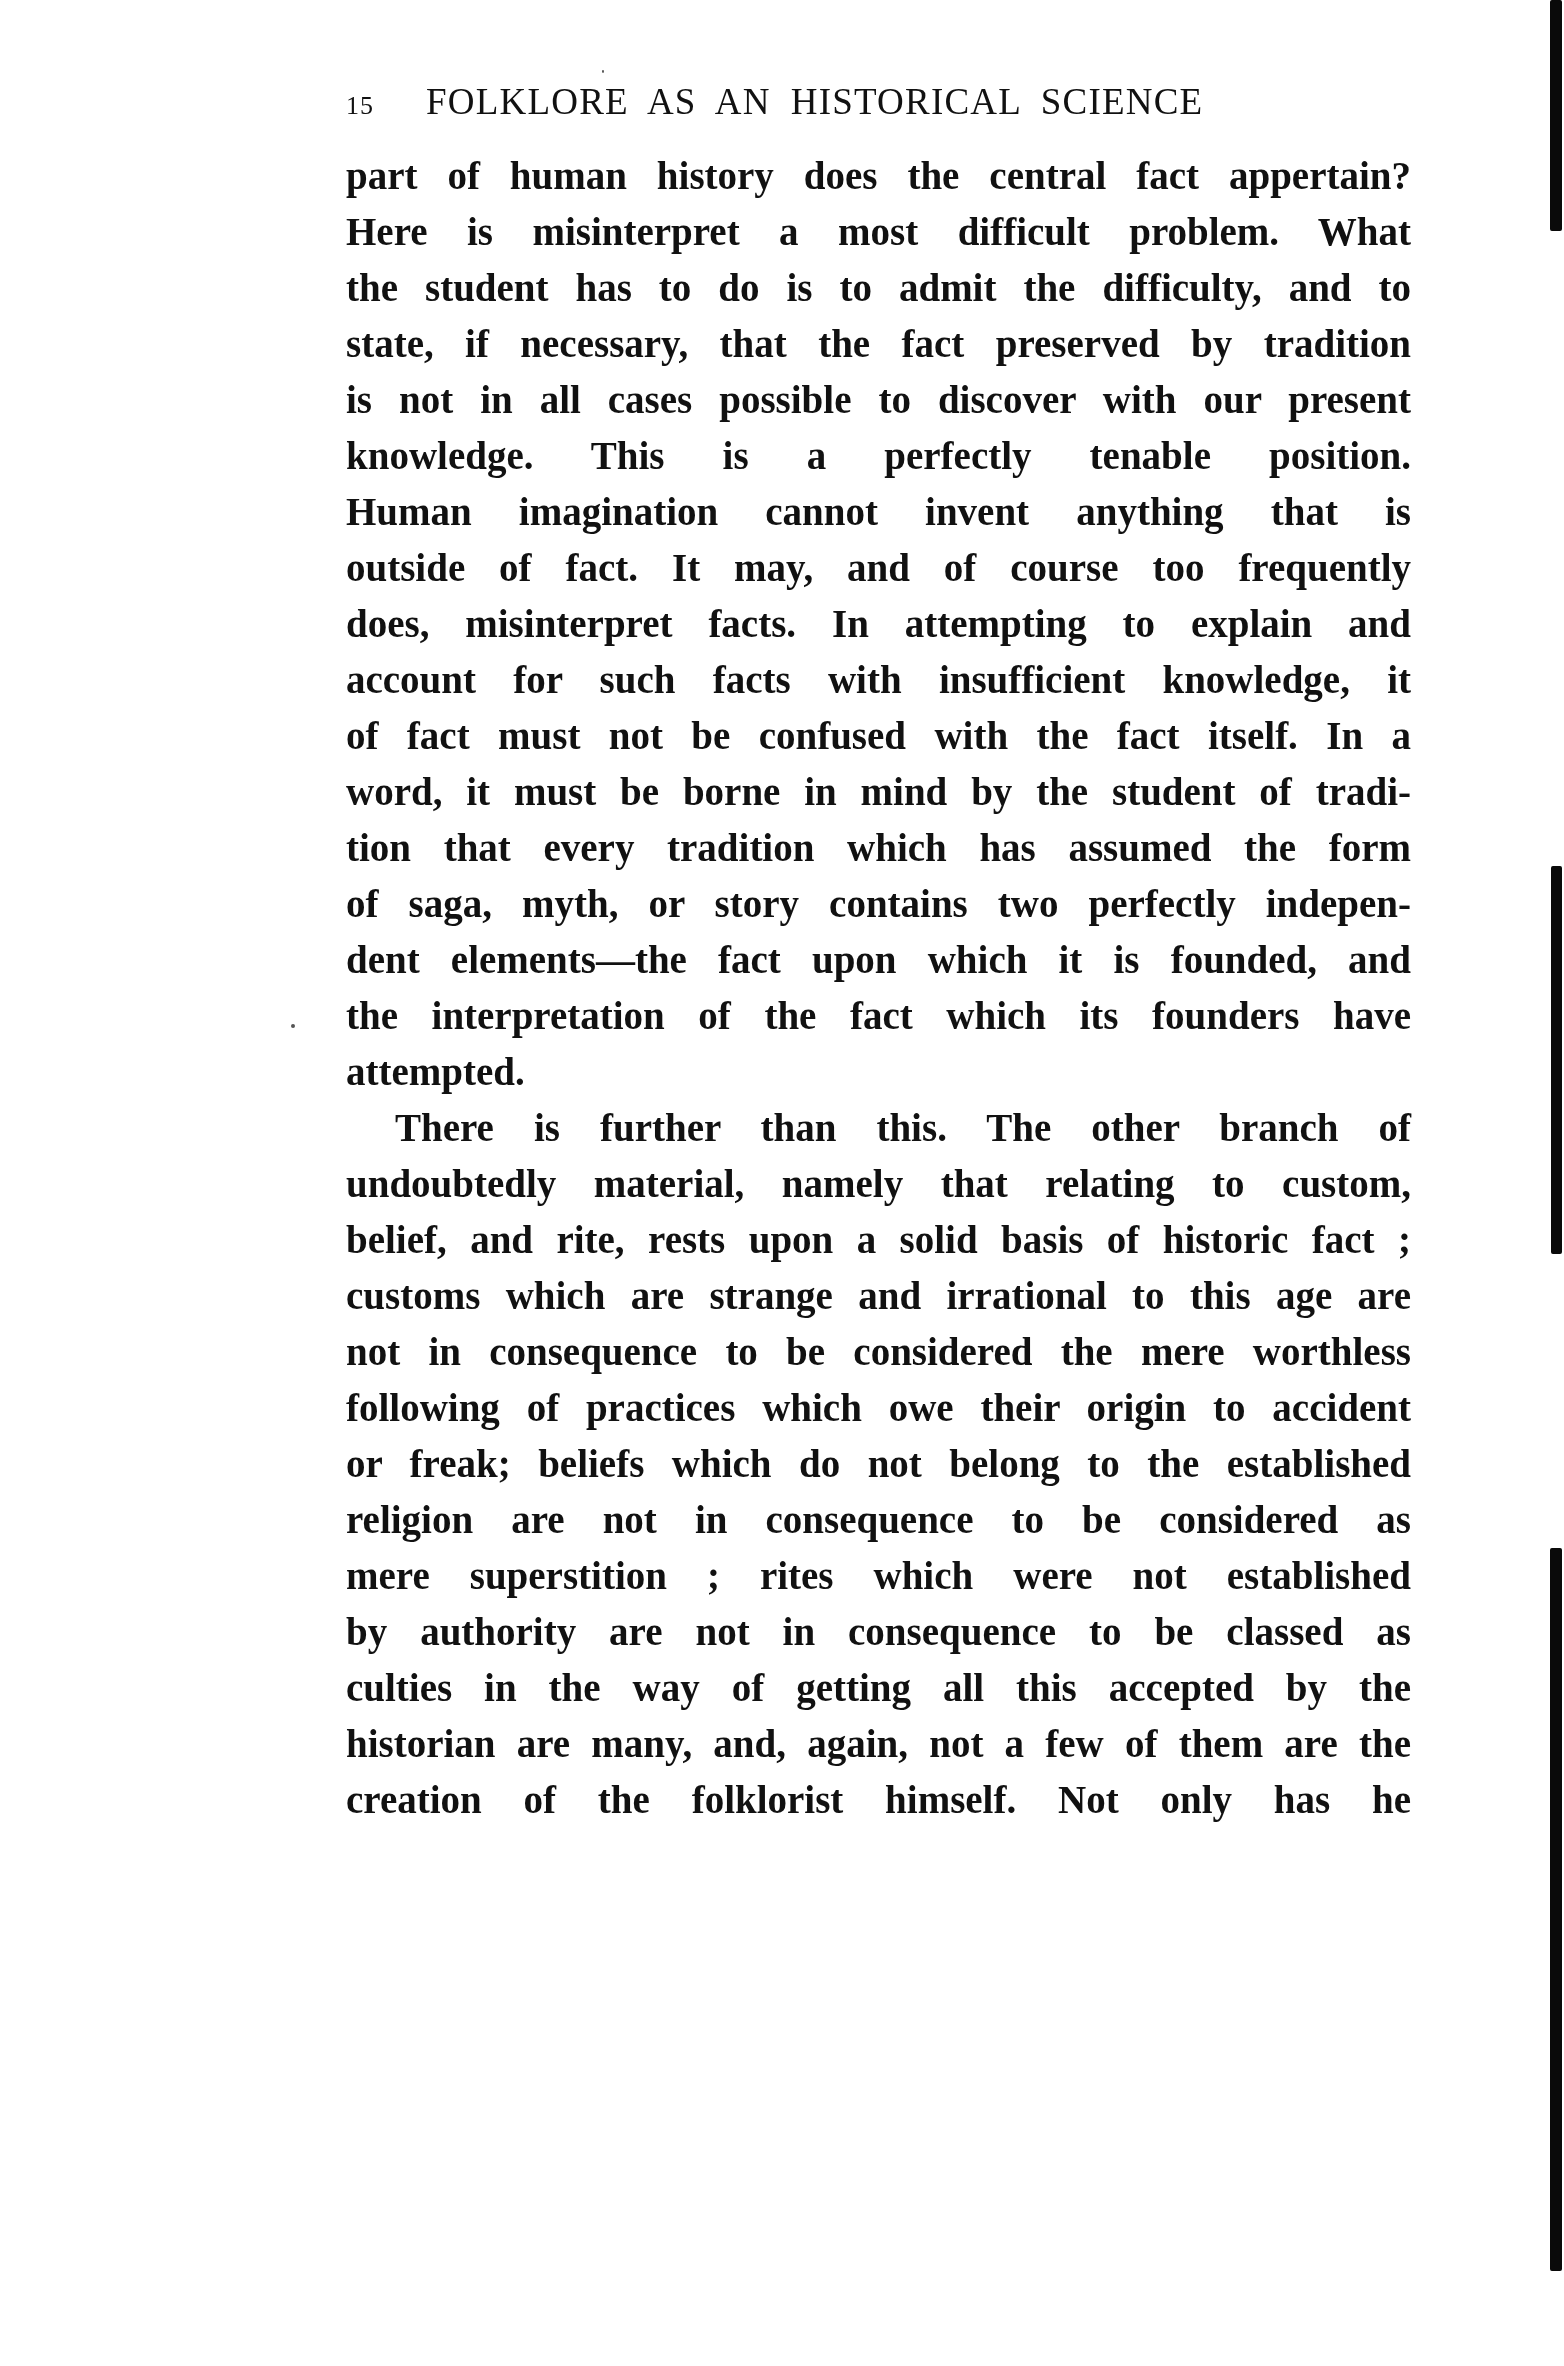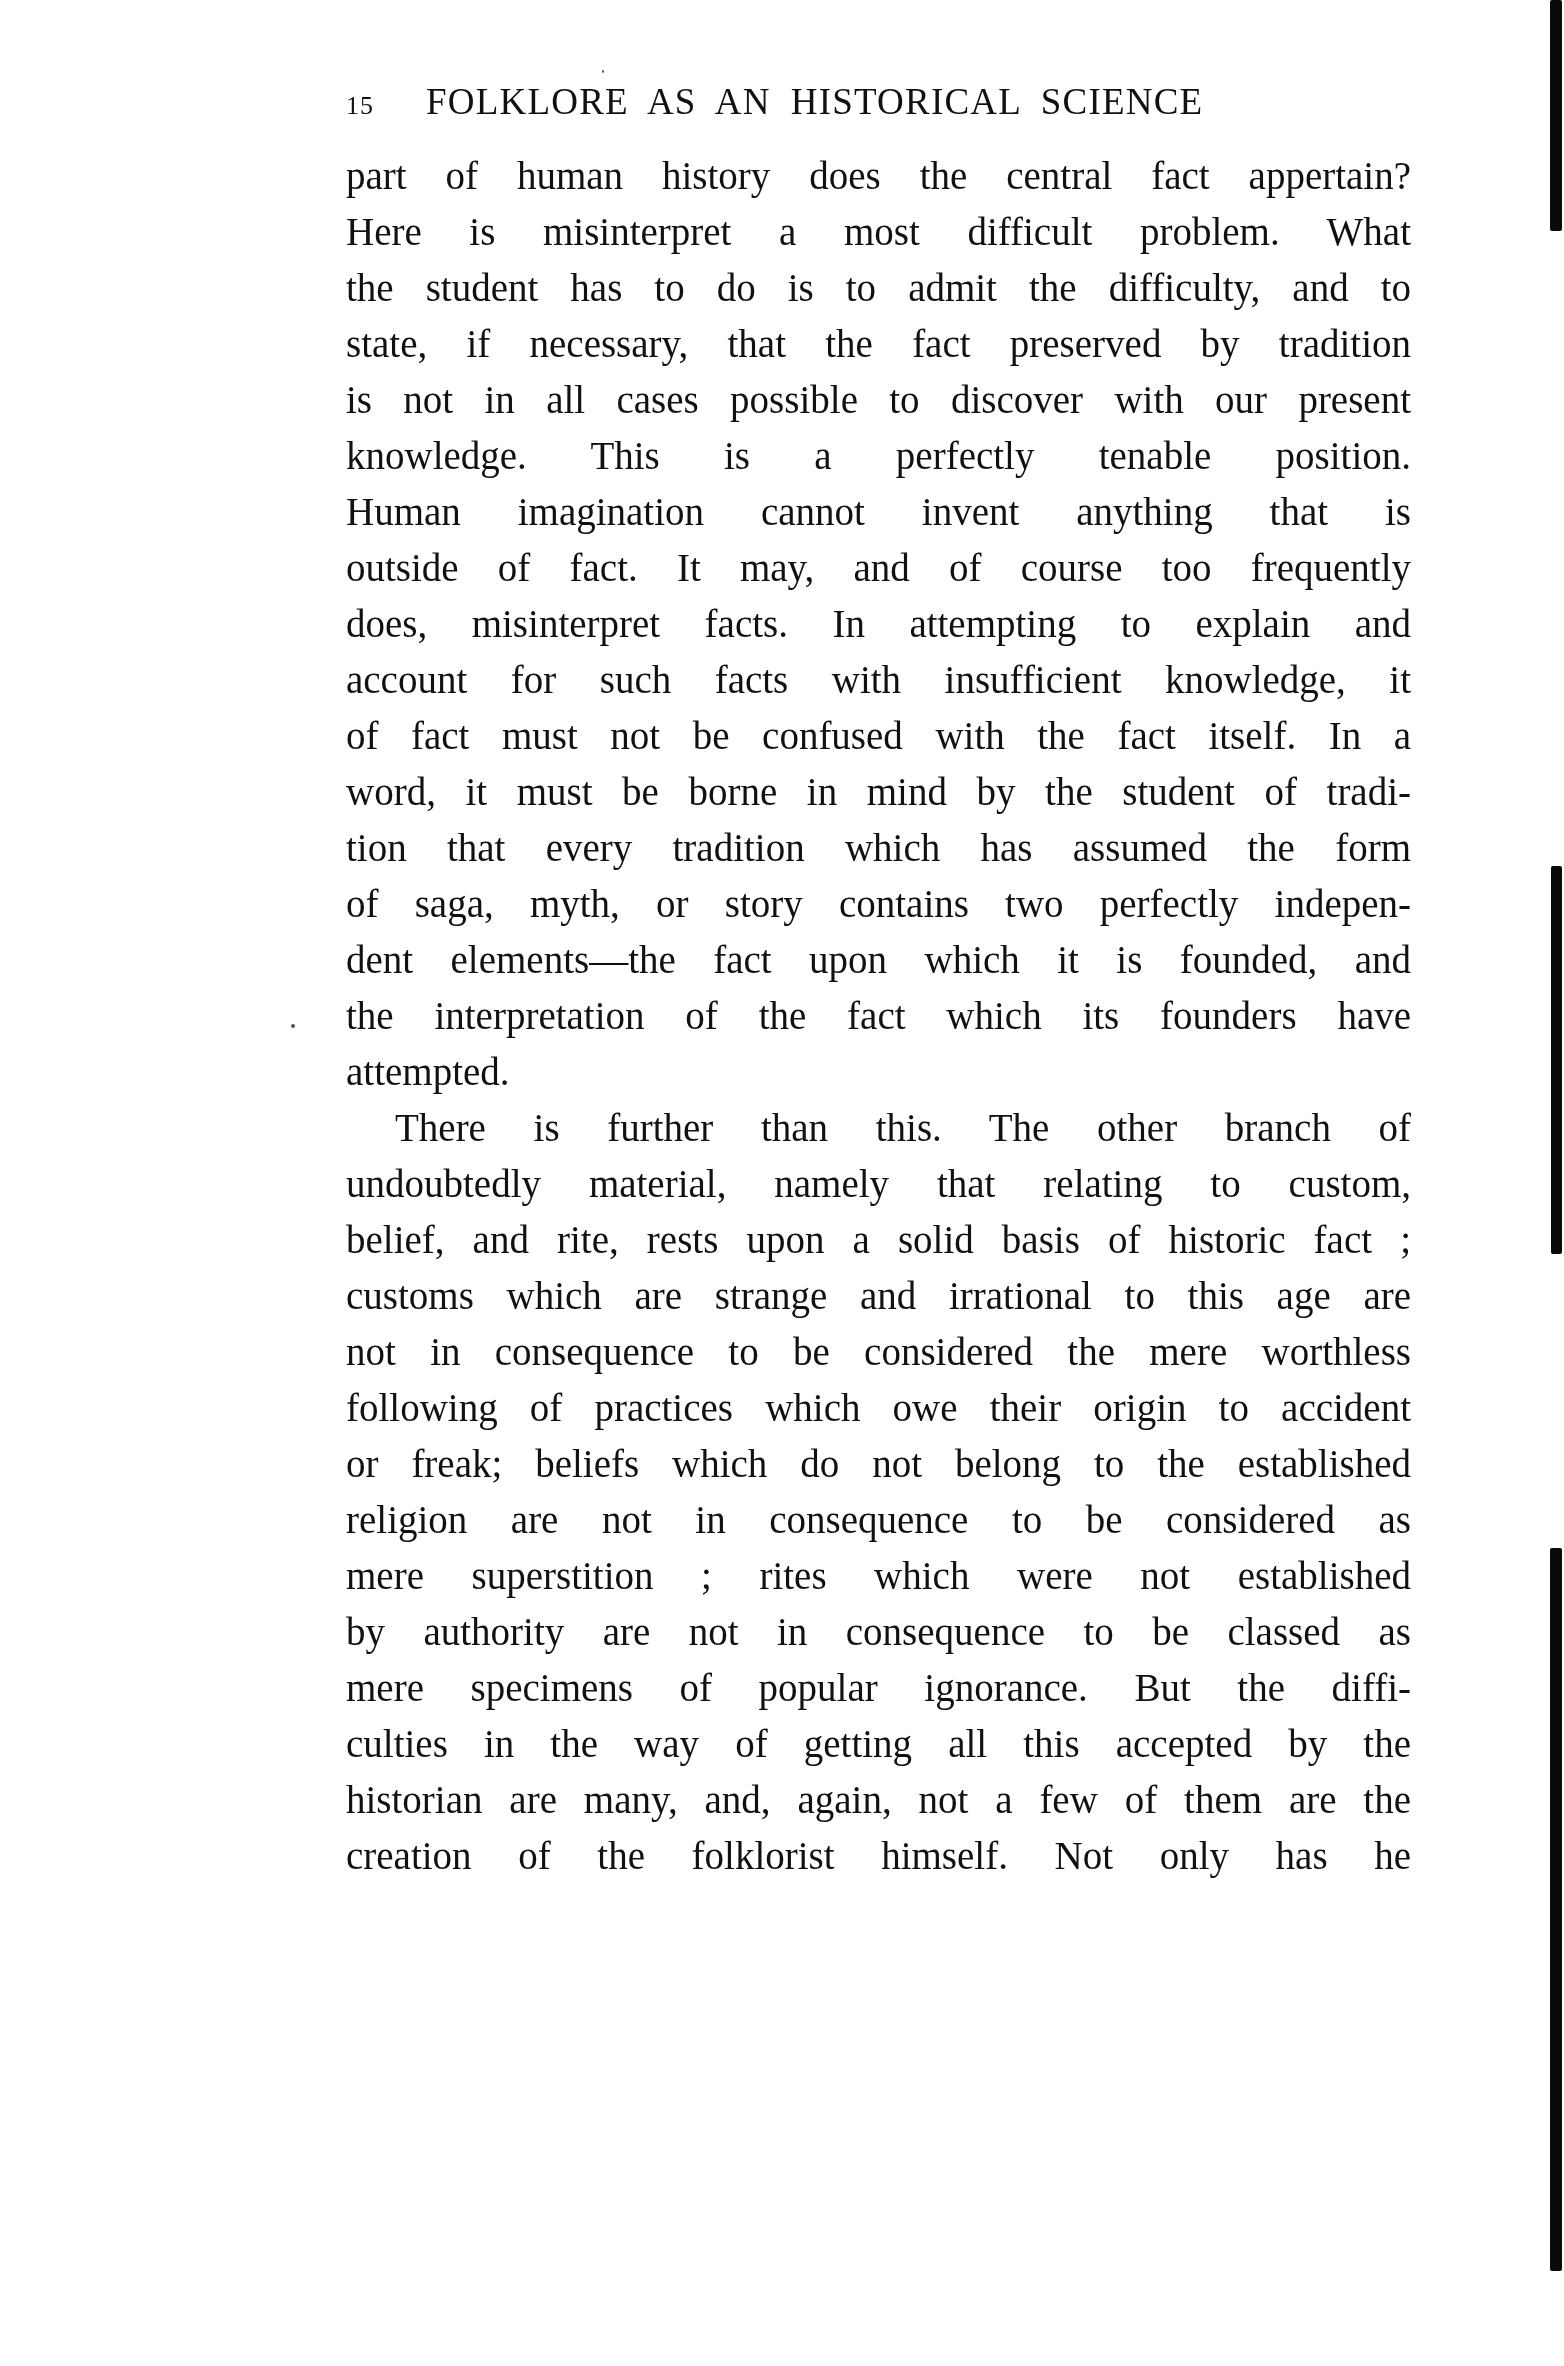--- a/index.html
+++ b/index.html
@@ -9,21 +9,21 @@
     }
     .header {
       position: absolute; left: 346px; top: 82px; width: 990px;
       font-size: 37px; line-height: 39px; white-space: nowrap;
       letter-spacing: 1.2px;
     }
     .header .pageno { font-size: 26px; letter-spacing: 1px; display: inline-block; width: 80px; }
     .header .title { word-spacing: 9.7px; }
     .body-text {
       position: absolute; left: 346px; top: 148px; width: 1065px;
-      font-size: 39px; line-height: 56px;
+      font-size: 39px; line-height: 56px; font-weight: bold;
     }
     .line {
       display: block; height: 56px; white-space: nowrap;
       text-align: justify; text-align-last: justify; overflow: visible;
     }
     .line.last { text-align-last: left; }
     .line.indent { padding-left: 49px; }
     .bar { position: absolute; background: #0a0a0a; border-radius: 1.9px; }
     .speck { position: absolute; background: #555; border-radius: 50%; }
   </style>
@@ -58,21 +58,20 @@
     <span class="line indent">There is further than this.  The other branch of</span>
     <span class="line">undoubtedly material, namely that relating to custom,</span>
     <span class="line">belief, and rite, rests upon a solid basis of historic fact ;</span>
     <span class="line">customs which are strange and irrational to this age are</span>
     <span class="line">not in consequence to be considered the mere worthless</span>
     <span class="line">following of practices which owe their origin to accident</span>
     <span class="line">or freak; beliefs which do not belong to the established</span>
     <span class="line">religion are not in consequence to be considered as</span>
     <span class="line">mere superstition ; rites which were not established</span>
     <span class="line">by authority are not in consequence to be classed as</span>
-    <span class="line">mere specimens of popular ignorance.  But the diffi-</span>
     <span class="line">culties in the way of getting all this accepted by the</span>
     <span class="line">historian are many, and, again, not a few of them are the</span>
     <span class="line">creation of the folklorist himself.  Not only has he</span>
   </div>
 </div>
 
 <div class="bar" style="left:1550px; top:0px; width:11.6px; height:231px;"></div>
 <div class="bar" style="left:1551px; top:866px; width:10.7px; height:388px;"></div>
 <div class="bar" style="left:1550px; top:1548px; width:11.6px; height:723px;"></div>
 <div class="speck" style="left:291px; top:1024px; width:3.9px; height:3.9px;"></div>

